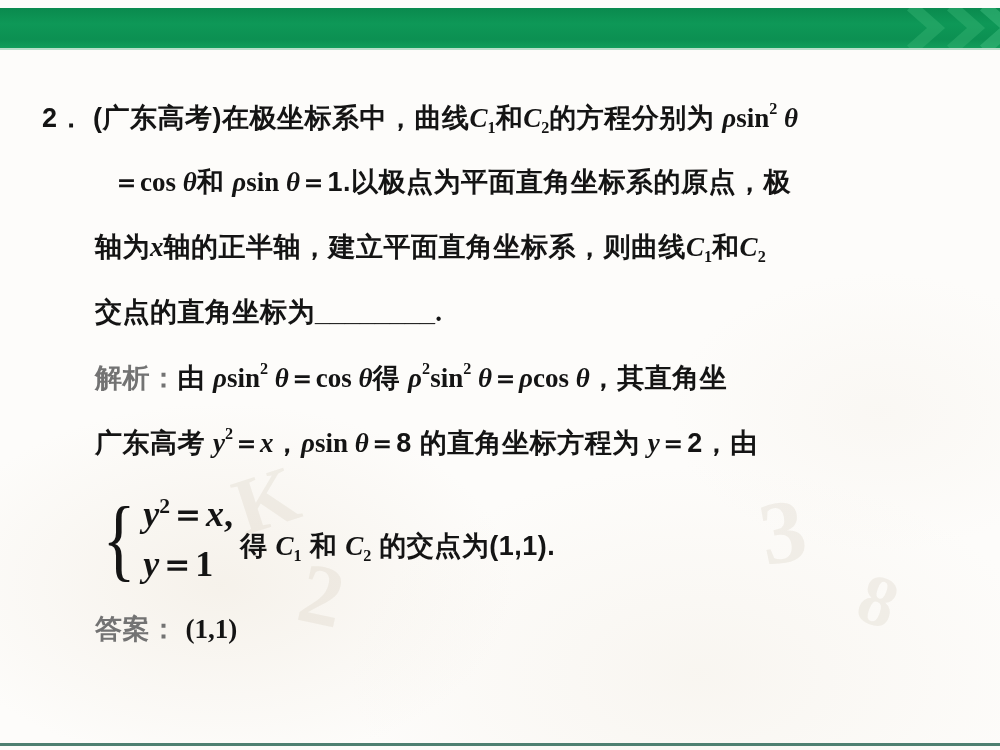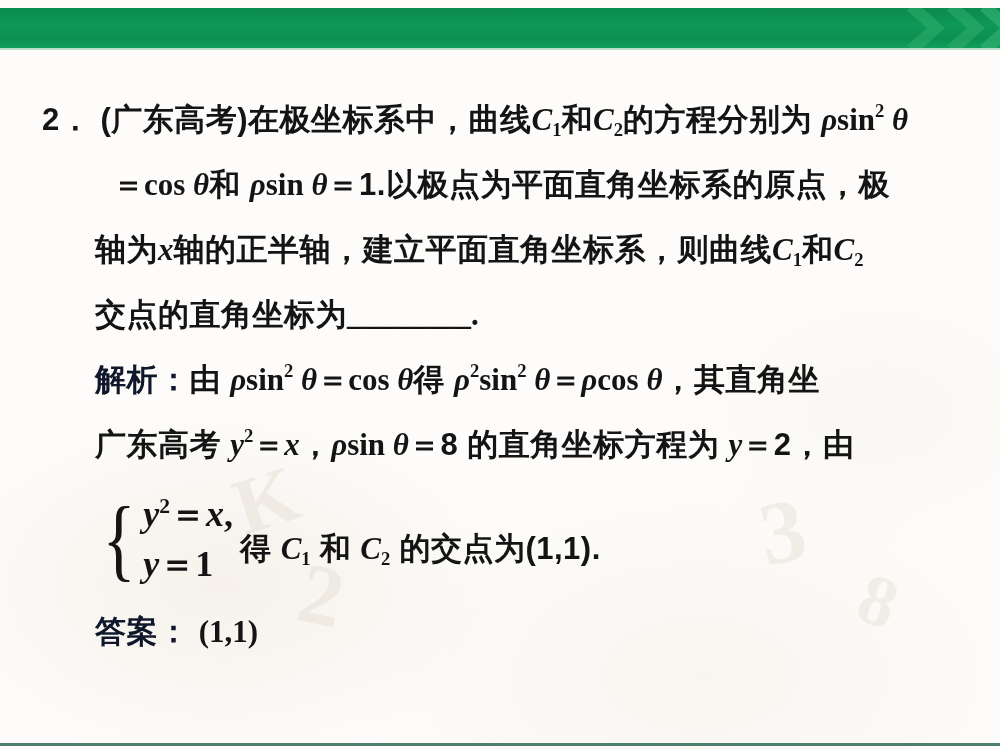--- a/index.html
+++ b/index.html
@@ -25,30 +25,30 @@
   }
   .chevrons{position:absolute;right:-6px;top:0;height:40px;opacity:.55;}
   
   .footer-line{
     position:absolute;left:0;bottom:4px;width:1000px;height:3px;
     background:#4e8071;
   }
   
   .line{
     position:absolute;left:95px;white-space:nowrap;
-    font-size:31px;font-weight:700;line-height:1.45;
+    font-size:27px;font-weight:700;line-height:1.45;
     letter-spacing:.5px;
   }
   .line-first{left:42px;}
   .mi{font-family:"Liberation Serif","DejaVu Serif",serif;font-style:italic;font-weight:700;letter-spacing:0;}
   .rm{font-family:"Liberation Serif","DejaVu Serif",serif;font-weight:700;letter-spacing:0;}
   .sub{font-family:"Liberation Serif","DejaVu Serif",serif;font-weight:700;font-size:60%;vertical-align:-6px;font-style:normal;letter-spacing:0;}
   .sup{font-family:"Liberation Serif","DejaVu Serif",serif;font-weight:700;font-size:60%;vertical-align:13px;font-style:normal;letter-spacing:0;}
-  .accent{color:#0f172a;text-align:center;}
-  .blank{letter-spacing:0;font-family:Liberation Serif, serif;}
+  .accent{color:#737373;text-align:center;}
+  .blank{letter-spacing:0;font-family:Liberation Sans, sans-serif;}
   
   .system{position:absolute;left:97px;top:492px;display:flex;align-items:center;}
   .brace{
     font-family:"Liberation Serif","DejaVu Serif",serif;
     font-size:92px;font-weight:400;line-height:92px;transform:scaleX(.75);
     margin-right:2px;
   }
   .sys-rows{display:flex;flex-direction:column;gap:6px;}
   .sys-row{font-size:36px;font-weight:700;line-height:1.2;white-space:nowrap;}
   .conclusion{position:absolute;left:240px;top:527px;}

